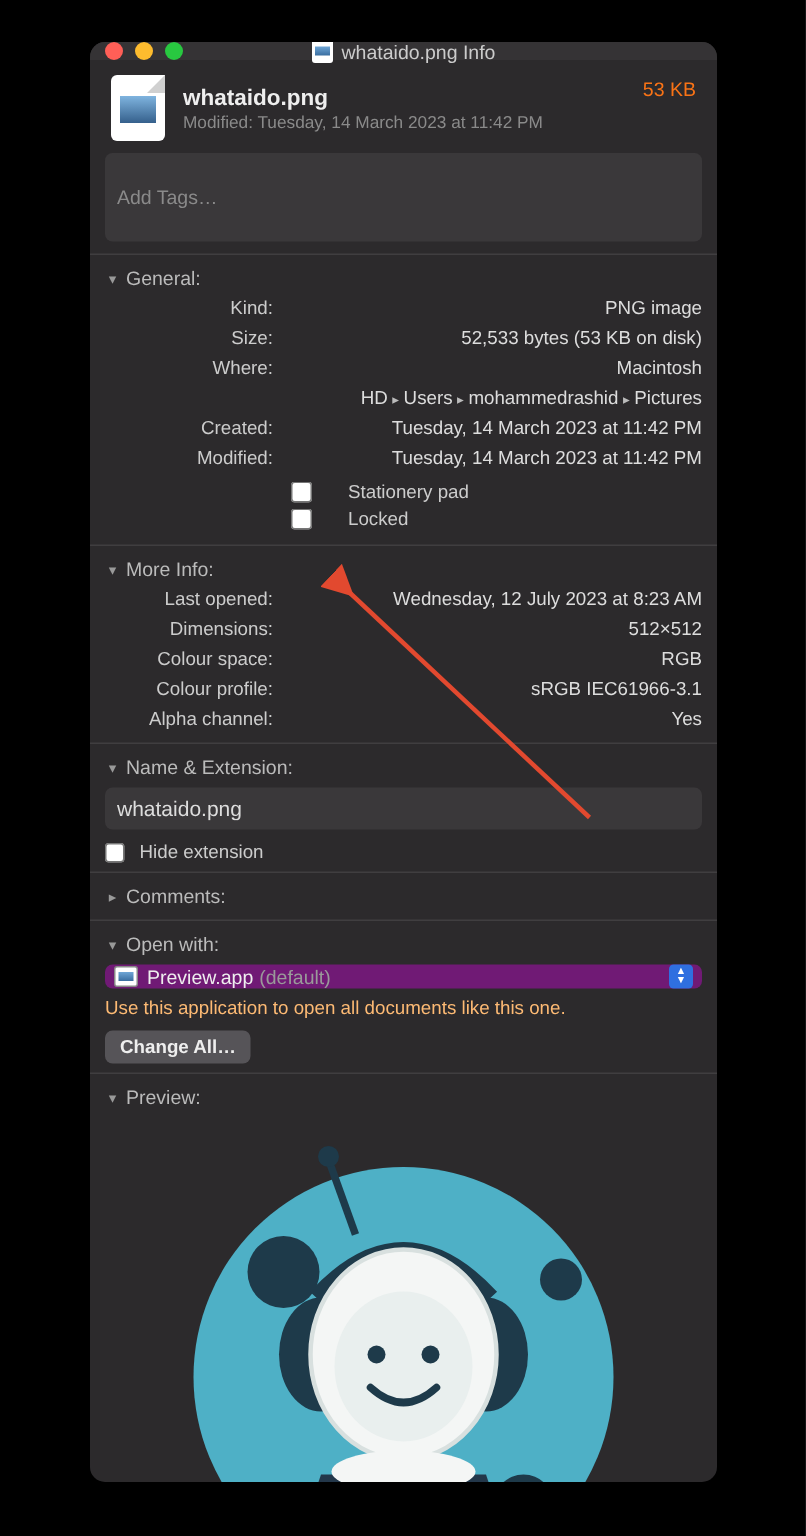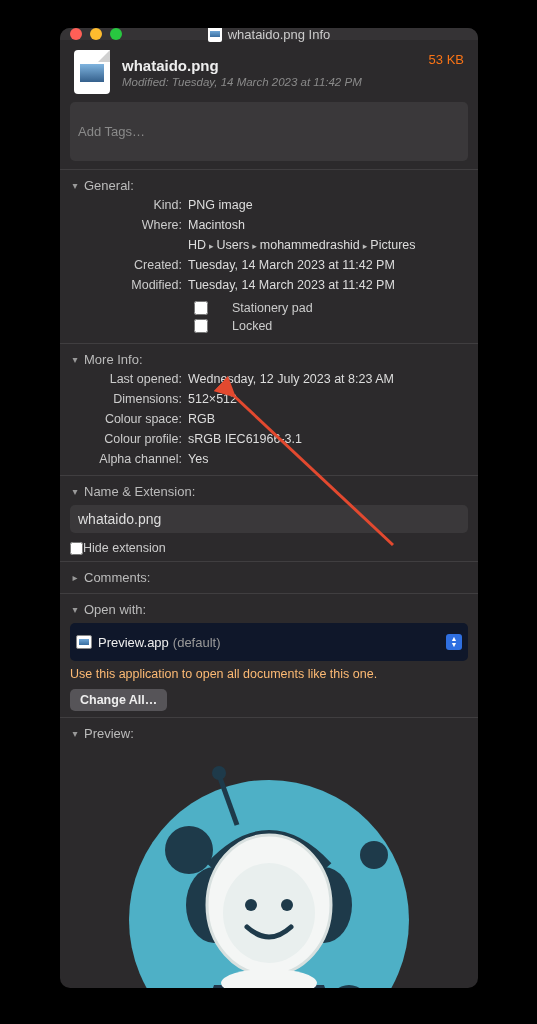--- a/index.html
+++ b/index.html
@@ -61,48 +61,48 @@
   .bigicon::before{
     content:""; position:absolute; top:0; right:0; width:12px; height:12px;
     background:linear-gradient(135deg,#fff 48%, #d0d0d0 52%);
   }
   .bigicon::after{
     content:""; position:absolute; left:6px; right:6px; top:14px; height:18px;
     background:linear-gradient(#7fb4df,#35608c);
   }
   .header-main { flex:1; }
   .fname { font-size:15px; font-weight:600; color:#eee; }
-  .modline { font-size:11.5px; color:#8a8a8a; margin-top:2px;font-style:italic; }
+  .modline { font-size:11.5px; color:#8a8a8a; margin-top:2px; }
   .fsize { font-size:13px; color:#f97316; margin-left:10px; align-self:flex-start; padding-top:2px;}
   .tags {
     margin: 0 10px 8px 10px;
     background:#3a383a; border-radius:5px;
     padding:22px 8px; color:#8a8a8a; font-size:13px;
   }
   .section { border-top:1px solid #403e40; padding:6px 10px; }
   .sec-head {
     display:flex; align-items:center; gap:4px; color:#bbb; font-size:13px;
     cursor:default; padding:2px 0;
   }
   .chev { width:10px; display:inline-block; text-align:center; color:#999; font-size:10px;}
   .kv { display:flex; font-size:12.5px; line-height:1.6; }
   .kv .k { width:118px; text-align:right; padding-right:6px; color:#ccc; }
-  .kv .v { flex:1; color:#ddd; }
+  .kv .v { flex:1; color:#ddd;text-align:right; }
   .pathsep { margin:0 3px; font-size:9px; color:#bbb; }
   .checks { margin-left:124px; margin-top:6px; }
   .chk { display:flex; align-items:center; gap:24px; color:#ccc; font-size:12.5px; margin-bottom:4px;}
   .chk input { width:14px; height:14px; accent-color:#6a6a6a; }
   .nameinput {
     width:100%; background:#3a383a; border:none; color:#ddd;
     padding:6px 8px; border-radius:5px; font-size:14px; margin-top:4px;
   }
-  .hideext { display:flex; align-items:center; gap:0; margin-top:8px; color:#ccc; font-size:12.5px;}
+  .hideext { display:flex; align-items:center; gap:10px; margin-top:8px; color:#ccc; font-size:12.5px;}
   .openwith-row {
-    display:flex; align-items:center; background:#0f172a; border-radius:5px;
-    padding:11px 6px; margin-top:4px;
+    display:flex; align-items:center; background:#701a75; border-radius:5px;
+    padding:0 6px; margin-top:4px;
   }
   .appicon { width:16px; height:14px; background:#fff; border-radius:2px; margin-right:6px; position:relative; border:1px solid #888;}
   .appicon::after{content:""; position:absolute; left:2px; right:2px; top:3px; height:6px; background:linear-gradient(#6fa6d6,#3a6ea0);}
   .appname { color:#eee; font-size:13px; }
   .appdefault { color:#9a9a9a; margin-left:4px; }
   .dropdown-arrows {
     margin-left:auto; width:16px; height:16px; background:#2f6fe0; border-radius:3px;
     display:flex; flex-direction:column; align-items:center; justify-content:center;
     font-size:7px; line-height:6px; color:#fff;
   }
@@ -155,20 +155,24 @@
   </div>
 
   <div class="section">
     <div class="sec-head">
       <span class="chev">▾</span>
       <span>General:</span>
     </div>
     <div class="kv">
         <div class="k">Kind:</div>
         <div class="v">PNG image</div>
+      </div>
+    <div class="kv">
+        <div class="k">Size:</div>
+        <div class="v">52,533 bytes (53 KB on disk)</div>
       </div>
     <div class="kv">
       <div class="k">Where:</div>
       <div class="v">
         <span>Macintosh HD</span><span class="pathsep">▸</span><span>Users</span><span class="pathsep">▸</span><span>mohammedrashid</span><span class="pathsep">▸</span><span>Pictures</span>
       </div>
     </div>
     <div class="kv">
         <div class="k">Created:</div>
         <div class="v">Tuesday, 14 March 2023 at 11:42 PM</div>

